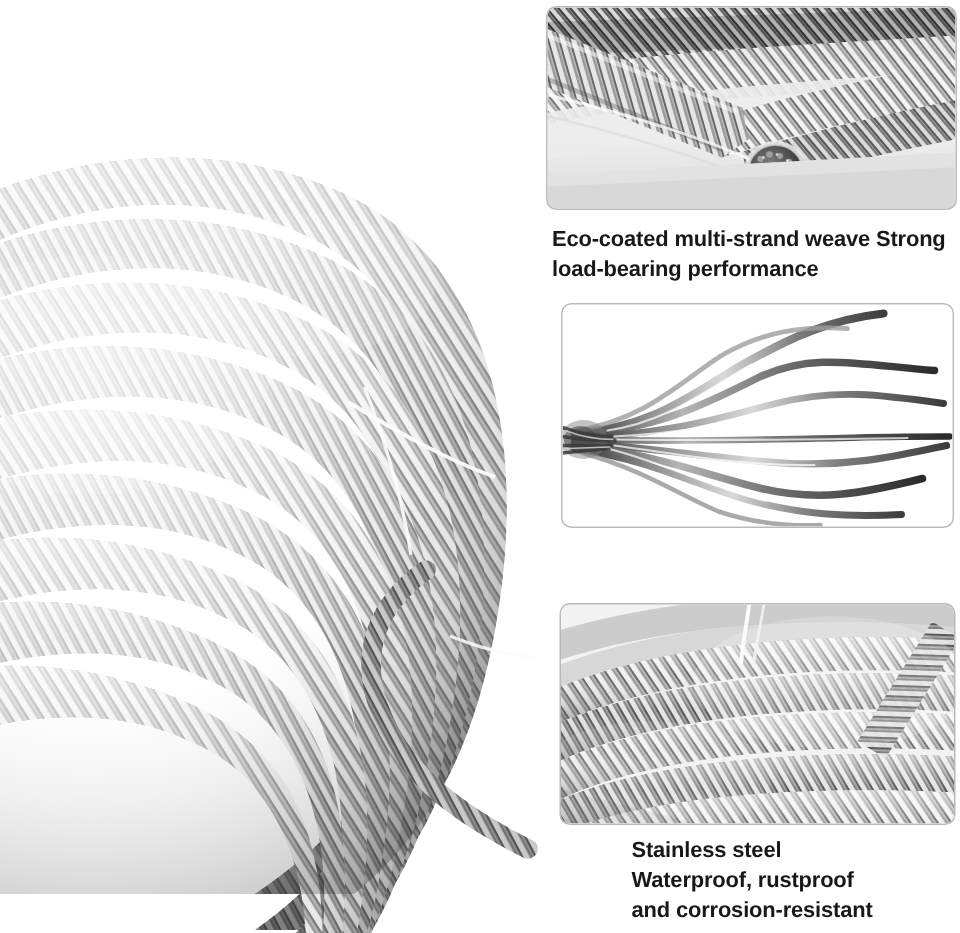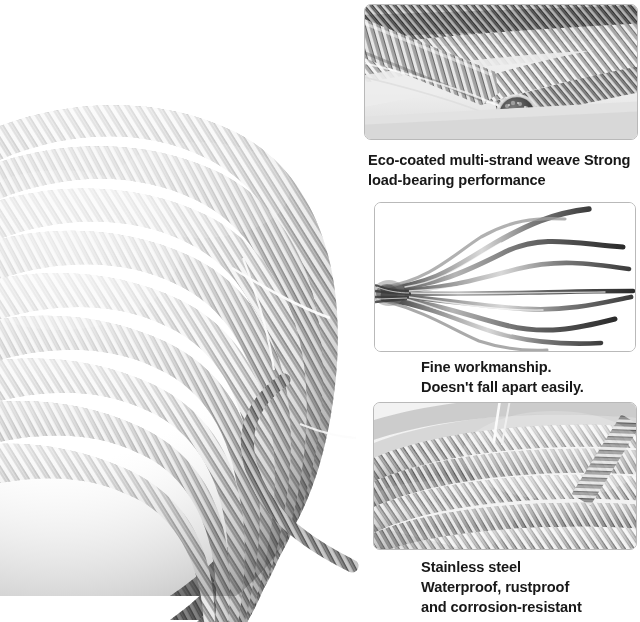--- a/index.html
+++ b/index.html
@@ -329,22 +329,20 @@
             <path d="M0 94 C 10 94, 22 94, 34 94"></path>
             <path d="M0 99 C 10 98, 20 97, 32 96"></path>
           </g>
           <g stroke="#d5d5d5" stroke-width="1" fill="none" opacity="0.8">
             <path d="M2 84 C 12 88, 24 90, 34 90"></path>
             <path d="M2 96 C 12 96, 22 95, 32 95"></path>
           </g>
         </g>
       </svg>
     </div>
-    <p class="caption">Fine workmanship.
-Doesn't fall apart easily.</p>
   </div>
 
   <div class="feature-block" id="block-3">
     <div class="panel">
       <svg width="262" height="146" viewBox="0 0 262 146">
         <defs>
           <pattern id="cbraid" width="7.5" height="7.5" patternUnits="userSpaceOnUse" patternTransform="rotate(-34)">
             <rect width="7.5" height="7.5" fill="#bdbdbd"></rect>
             <rect x="0" y="0" width="3.6" height="7.5" fill="#f0f0f0"></rect>
             <rect x="3.6" y="0" width="1.3" height="7.5" fill="#8d8d8d"></rect>

